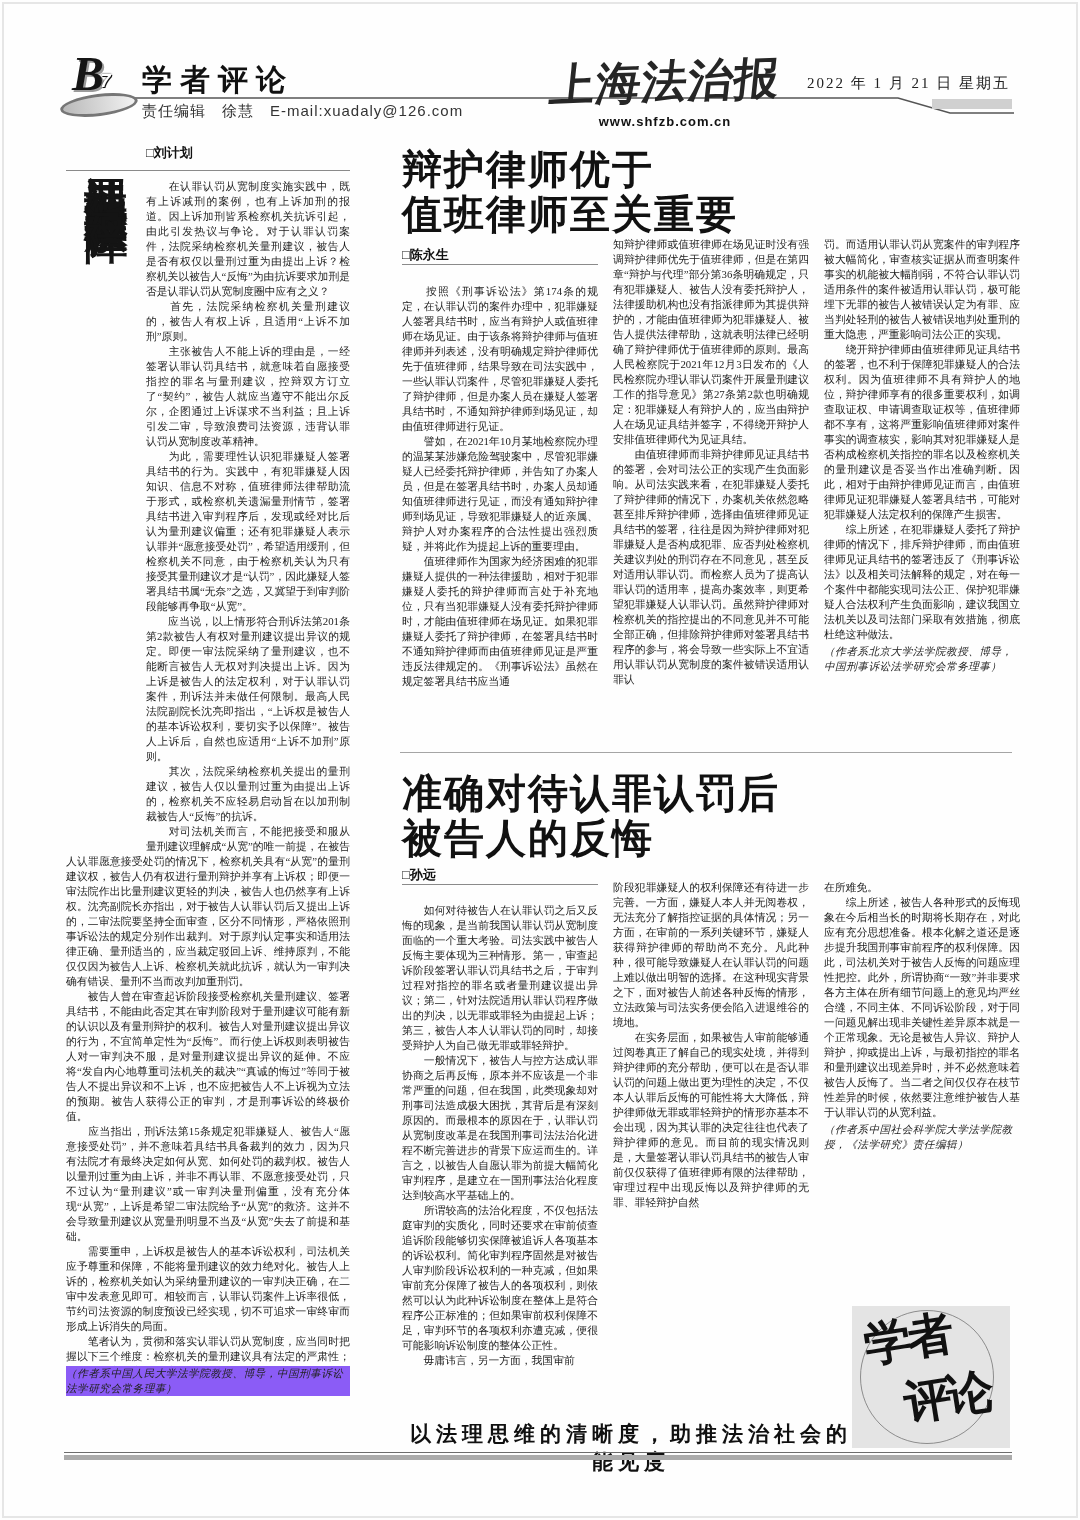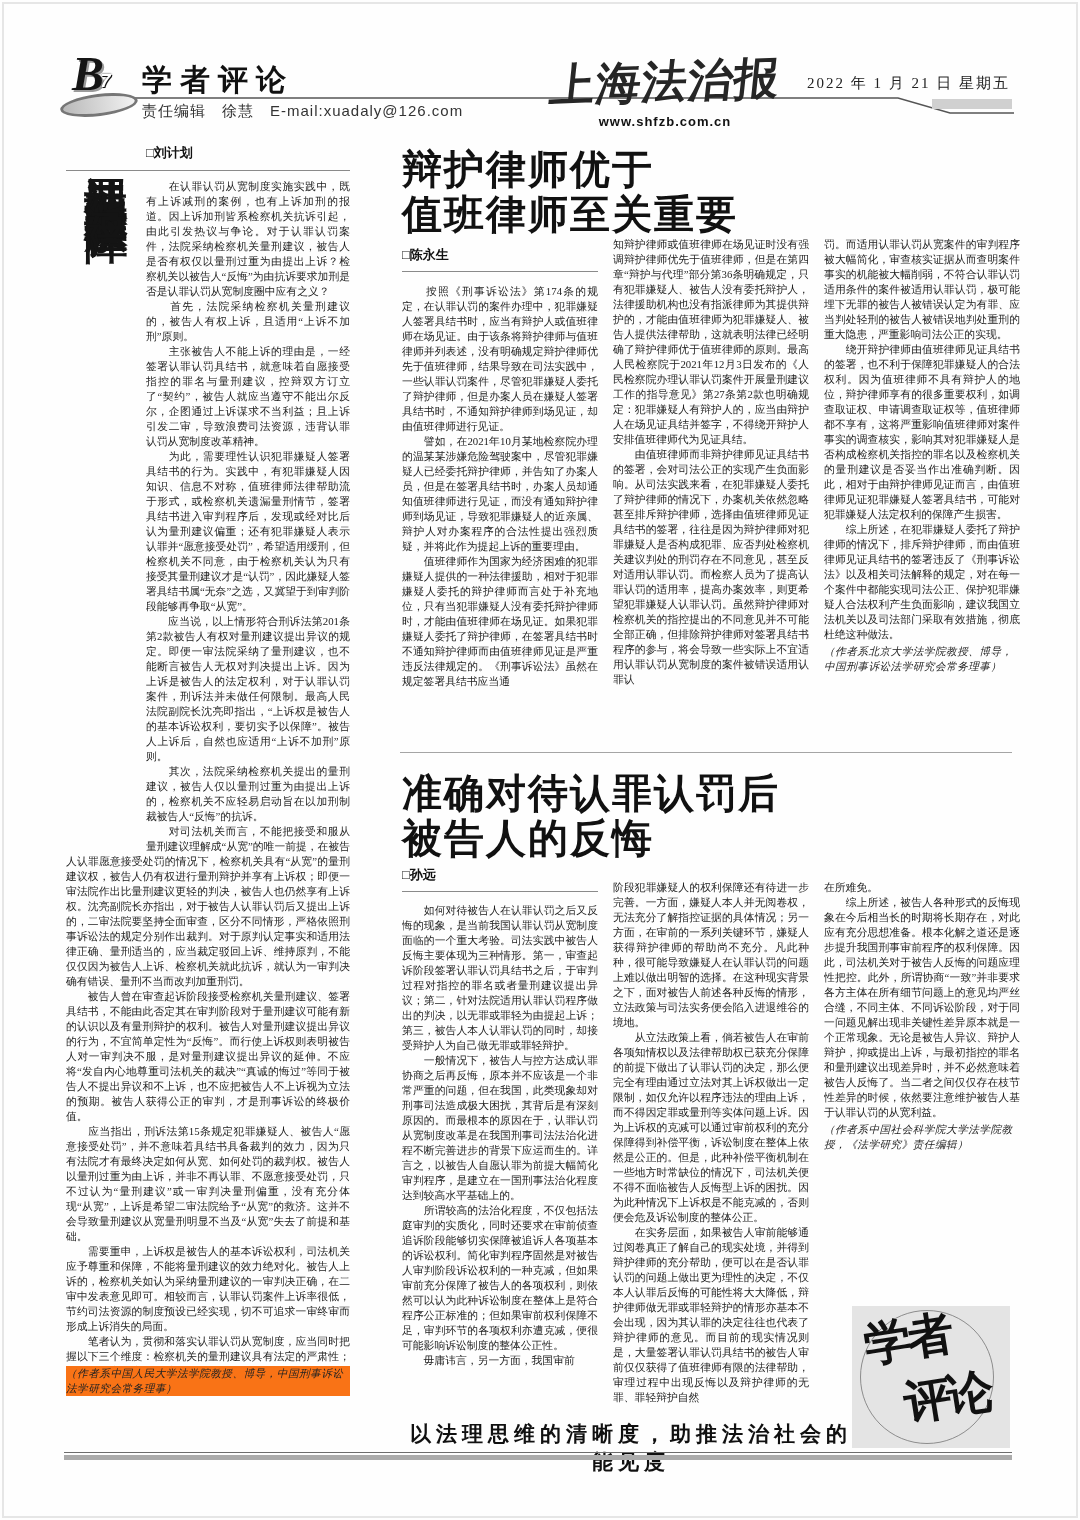--- a/index.html
+++ b/index.html
@@ -21,28 +21,28 @@
   .date-bar{position:absolute;left:932px;top:99px;width:80px;height:10px;background:#d0d0d0;}
   .header-rule{position:absolute;left:0;top:0;width:1080px;height:140px;}
 
   
   .left-article{position:absolute;left:66px;top:142px;width:284px;height:1300px;overflow:hidden;}
   .v-headline{float:left;width:80px;height:700px;writing-mode:vertical-rl;text-orientation:upright;
               font-weight:900;font-size:43px;letter-spacing:3px;color:#141414;line-height:80px;}
   .author-row{font-family:"Liberation Sans",sans-serif;font-weight:bold;font-size:13px;color:#111;
               border-bottom:1px solid #8a8a8a;padding:2px 0 8px 0;margin:0 0 8px 0;}
   .body-text p{margin:0;font-size:10.8px;line-height:15px;text-align:justify;color:#1d1d1d;}
-  .left-bio{position:absolute;bottom:46px;left:0;width:284px;background:#f97316;
+  .left-bio{position:absolute;bottom:46px;left:0;width:284px;background:#8b5cf6;
             font-style:italic;font-size:10.6px;line-height:15px;letter-spacing:0.5px;color:#222;}
 
   
   .art-title{position:absolute;left:402px;width:430px;font-weight:900;color:#111;
              font-size:40px;line-height:1.12;letter-spacing:2px;}
   .art-author{position:absolute;left:402px;width:196px;font-family:"Liberation Sans",sans-serif;
-              font-weight:bold;font-size:13px;color:#111;border-bottom:1px solid #8a8a8a;padding-bottom:7px;}
+              font-weight:bold;font-size:13px;color:#111;border-bottom:1px solid #8a8a8a;}
   .art-col{position:absolute;width:196px;overflow:hidden;}
   .art-col p{margin:0;font-size:10.8px;line-height:15px;text-align:justify;color:#1d1d1d;}
   .art-bio{font-style:italic;font-size:10.6px;line-height:15px;letter-spacing:0.5px;color:#222;margin-top:2px;}
   .articles-divider{position:absolute;left:400px;top:752px;width:612px;height:1px;background:#a5a5a5;}
 
   
   .footer-slogan{position:absolute;left:398px;top:1420px;width:466px;text-align:center;
                  font-family:"Liberation Sans",sans-serif;font-weight:900;font-size:21px;letter-spacing:5px;color:#101010;}
   .footer-rule-thin{position:absolute;left:64px;top:1452px;width:948px;height:1px;background:#6d6d6d;}
   .footer-rule-thick{position:absolute;left:64px;top:1455px;width:948px;height:5px;background:#ababab;}
@@ -128,21 +128,20 @@
   </div>
   <div class="art-author" style="top:866px;">□孙远</div>
   <div class="art-col" style="left:402px;top:903px;height:505px;">
       <p>　　如何对待被告人在认罪认罚之后又反悔的现象，是当前我国认罪认罚从宽制度面临的一个重大考验。司法实践中被告人反悔主要体现为三种情形。第一，审查起诉阶段签署认罪认罚具结书之后，于审判过程对指控的罪名或者量刑建议提出异议；第二，针对法院适用认罪认罚程序做出的判决，以无罪或罪轻为由提起上诉；第三，被告人本人认罪认罚的同时，却接受辩护人为自己做无罪或罪轻辩护。</p>
       <p>　　一般情况下，被告人与控方达成认罪协商之后再反悔，原本并不应该是一个非常严重的问题，但在我国，此类现象却对刑事司法造成极大困扰，其背后是有深刻原因的。而最根本的原因在于，认罪认罚从宽制度改革是在我国刑事司法法治化进程不断完善进步的背景下应运而生的。详言之，以被告人自愿认罪为前提大幅简化审判程序，是建立在一国刑事法治化程度达到较高水平基础上的。</p>
       <p>　　所谓较高的法治化程度，不仅包括法庭审判的实质化，同时还要求在审前侦查追诉阶段能够切实保障被追诉人各项基本的诉讼权利。简化审判程序固然是对被告人审判阶段诉讼权利的一种克减，但如果审前充分保障了被告人的各项权利，则依然可以认为此种诉讼制度在整体上是符合程序公正标准的；但如果审前权利保障不足，审判环节的各项权利亦遭克减，便很可能影响诉讼制度的整体公正性。</p>
       <p>　　毋庸讳言，另一方面，我国审前</p>
     </div>
   <div class="art-col" style="left:613px;top:880px;height:528px;">
       <p>阶段犯罪嫌疑人的权利保障还有待进一步完善。一方面，嫌疑人本人并无阅卷权，无法充分了解指控证据的具体情况；另一方面，在审前的一系列关键环节，嫌疑人获得辩护律师的帮助尚不充分。凡此种种，很可能导致嫌疑人在认罪认罚的问题上难以做出明智的选择。在这种现实背景之下，面对被告人前述各种反悔的情形，立法政策与司法实务便会陷入进退维谷的境地。</p>
-      <p>　　从立法政策上看，倘若被告人在审前各项知情权以及法律帮助权已获充分保障的前提下做出了认罪认罚的决定，那么便完全有理由通过立法对其上诉权做出一定限制，如仅允许以程序违法的理由上诉，而不得因定罪或量刑等实体问题上诉。因为上诉权的克减可以通过审前权利的充分保障得到补偿平衡，诉讼制度在整体上依然是公正的。但是，此种补偿平衡机制在一些地方时常缺位的情况下，司法机关便不得不面临被告人反悔型上诉的困扰。因为此种情况下上诉权是不能克减的，否则便会危及诉讼制度的整体公正。</p>
       <p>　　在实务层面，如果被告人审前能够通过阅卷真正了解自己的现实处境，并得到辩护律师的充分帮助，便可以在是否认罪认罚的问题上做出更为理性的决定，不仅本人认罪后反悔的可能性将大大降低，辩护律师做无罪或罪轻辩护的情形亦基本不会出现，因为其认罪的决定往往也代表了辩护律师的意见。而目前的现实情况则是，大量签署认罪认罚具结书的被告人审前仅仅获得了值班律师有限的法律帮助，审理过程中出现反悔以及辩护律师的无罪、罪轻辩护自然</p>
     </div>
   <div class="art-col" style="left:824px;top:880px;height:422px;">
     <p>在所难免。</p>
       <p>　　综上所述，被告人各种形式的反悔现象在今后相当长的时期将长期存在，对此应有充分思想准备。根本化解之道还是逐步提升我国刑事审前程序的权利保障。因此，司法机关对于被告人反悔的问题应理性把控。此外，所谓协商“一致”并非要求各方主体在所有细节问题上的意见均严丝合缝，不同主体、不同诉讼阶段，对于同一问题见解出现非关键性差异原本就是一个正常现象。无论是被告人异议、辩护人辩护，抑或提出上诉，与最初指控的罪名和量刑建议出现差异时，并不必然意味着被告人反悔了。当二者之间仅仅存在枝节性差异的时候，依然要注意维护被告人基于认罪认罚的从宽利益。</p>
       <div class="art-bio">（作者系中国社会科学院大学法学院教授，《法学研究》责任编辑）</div>
   </div>
 
   <div class="footer-slogan">以法理思维的清晰度，助推法治社会的能见度</div>
   <div class="footer-rule-thin"></div>

